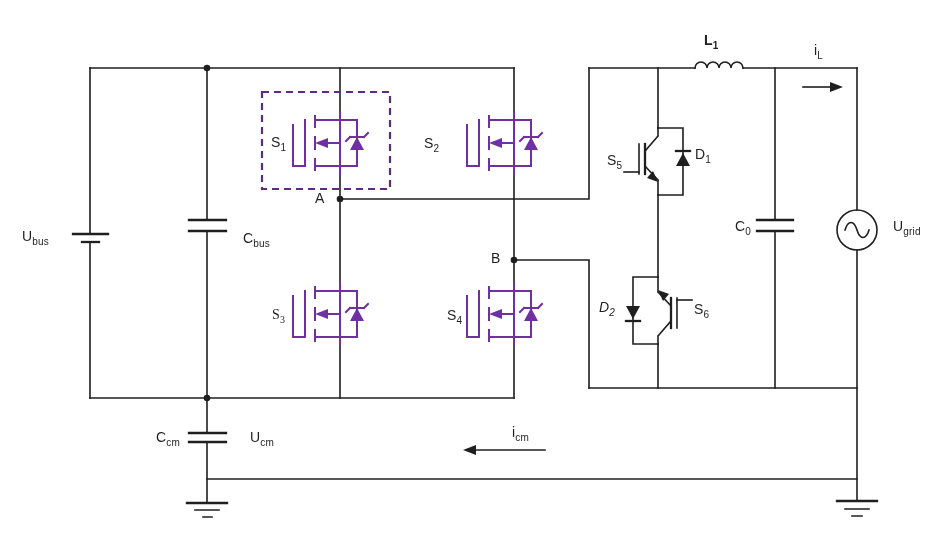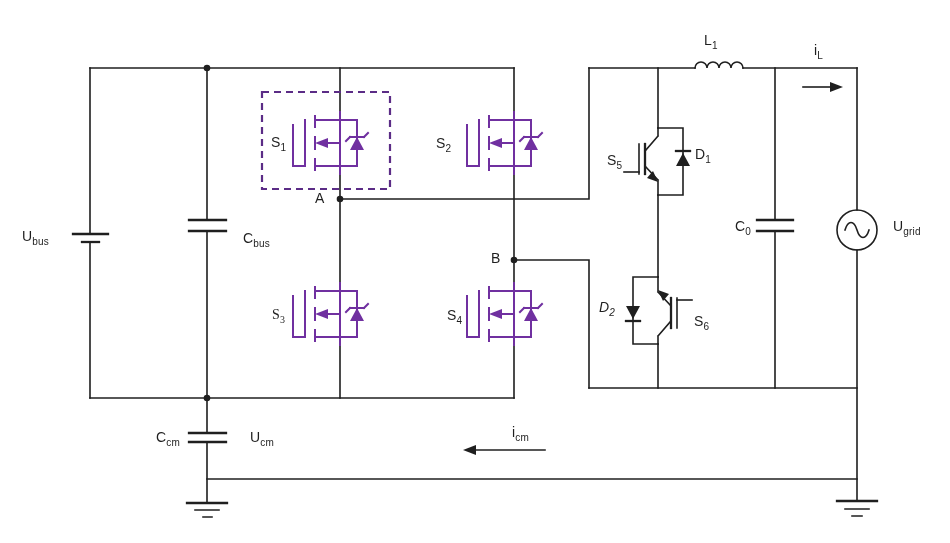--- a/index.html
+++ b/index.html
@@ -168,30 +168,30 @@
     <g>
       <path class="w" d="M545,450 H476"></path>
       <polygon class="wf" points="463,450 476,445 476,455"></polygon>
     </g>
   </svg>
 
   <div class="label-layer">
       <span class="lbl" style="left: 22px; top: 229px;"><span>U</span><sub>bus</sub></span>
       <span class="lbl" style="left: 243px; top: 219px; margin-top: 12px;"><span>C</span><sub>bus</sub></span>
       <span class="lbl" style="left: 271px; top: 135px;"><span>S</span><sub>1</sub></span>
-      <span class="lbl" style="left: 436px; top: 136px;"><span>S</span><sub>2</sub></span>
+      <span class="lbl" style="left: 424px; top: 136px;"><span>S</span><sub>2</sub></span>
       <span class="lbl" style="left: 272px; top: 308px; font-family: Liberation Serif, serif;"><span>S</span><sub>3</sub></span>
       <span class="lbl" style="left: 447px; top: 308px;"><span>S</span><sub>4</sub></span>
       <span class="lbl" style="left: 315px; top: 191px;"><span>A</span></span>
       <span class="lbl" style="left: 491px; top: 251px;"><span>B</span></span>
       <span class="lbl" style="left: 607px; top: 153px;"><span>S</span><sub>5</sub></span>
       <span class="lbl" style="left: 695px; top: 147px;"><span>D</span><sub>1</sub></span>
       <span class="lbl" style="left: 599px; top: 300px; font-style: italic;"><span>D</span><sub>2</sub></span>
-      <span class="lbl" style="left: 694px; top: 302px; margin-top: 12px;"><span>S</span><sub>6</sub></span>
-      <span class="lbl" style="left: 704px; top: 33px;"><span>L</span><sub>1</sub></span>
+      <span class="lbl" style="left: 694px; top: 302px;"><span>S</span><sub>6</sub></span>
+      <span class="lbl" style="left: 704px; top: 33px; font-weight: bold;"><span>L</span><sub>1</sub></span>
       <span class="lbl" style="left: 814px; top: 43px;"><span>i</span><sub>L</sub></span>
       <span class="lbl" style="left: 735px; top: 219px;"><span>C</span><sub>0</sub></span>
       <span class="lbl" style="left: 893px; top: 219px; text-align: right;"><span>U</span><sub>grid</sub></span>
       <span class="lbl" style="left: 156px; top: 430px;"><span>C</span><sub>cm</sub></span>
       <span class="lbl" style="left: 250px; top: 430px;"><span>U</span><sub>cm</sub></span>
       <span class="lbl" style="left: 512px; top: 425px;"><span>i</span><sub>cm</sub></span>
     </div>
 </div>
 
 </body></html>

